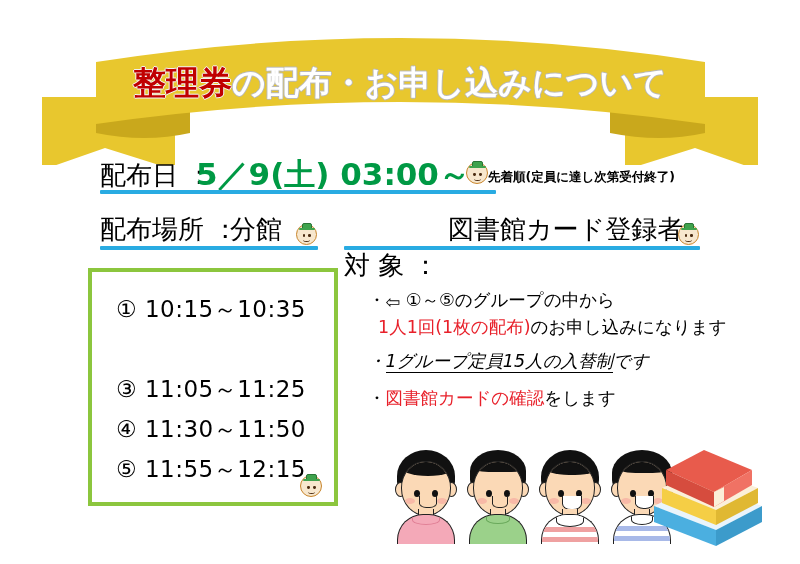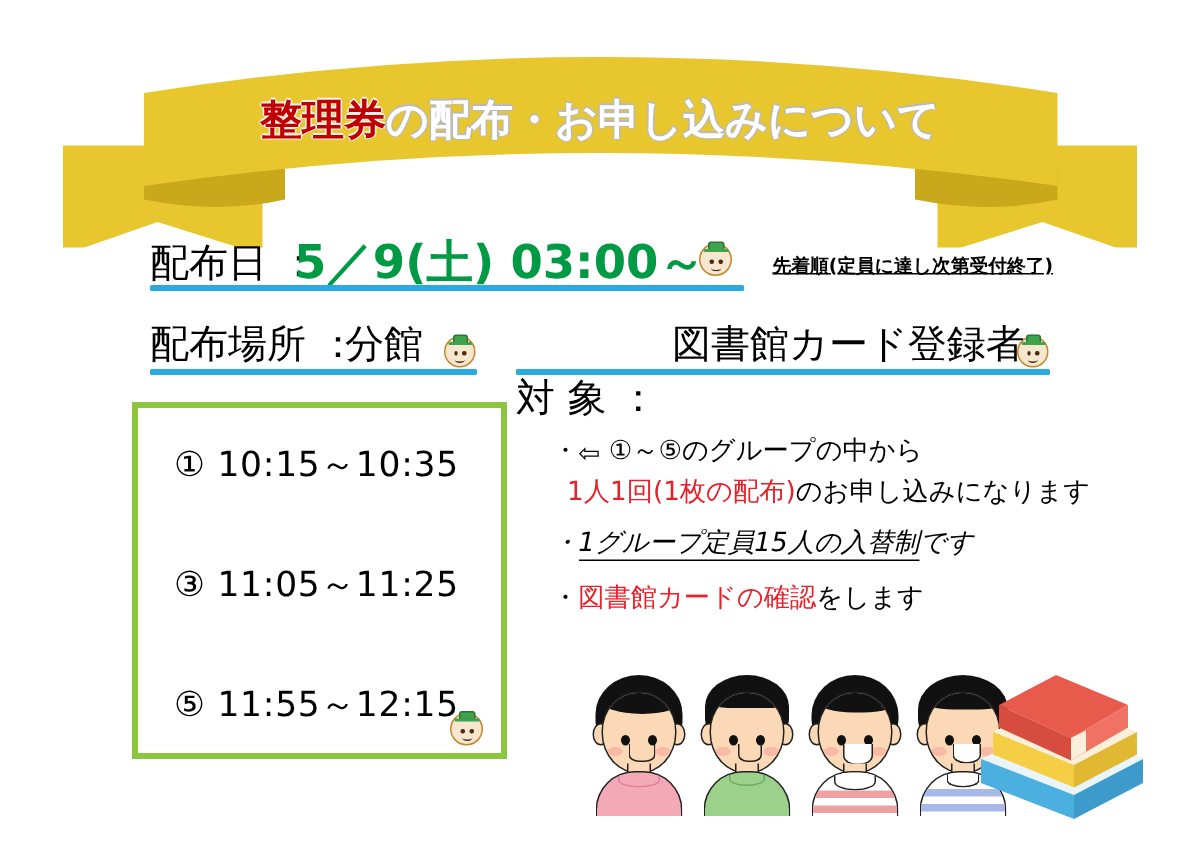--- a/index.html
+++ b/index.html
@@ -25,21 +25,21 @@
     top: 0;
     width: 800px;
     height: 165px;
   }
   .banner-title {
     position: absolute;
     left: 0;
     top: 66px;
     width: 800px;
     text-align: center;
-    font-size: 28px;
+    font-size: 33px;
     font-weight: bold;
     letter-spacing: 0px;
     line-height: 1;
     white-space: nowrap;
     z-index: 5;
   }
   .banner-title .hl {
     color: #C00000;
     text-shadow:
        1px 0 0 #f2f2f2, -1px 0 0 #f2f2f2,
@@ -310,21 +310,21 @@
 
     <span class="mascot" style="position:absolute; left:466px; top:4px; width:22px; height:22px;">
       <span class="face" style="width:22px;  height:22px;"></span>
       <span class="hat" style="left:6px;  top:-1px; width:11px; height:6px;"></span>
       <span class="brim" style="left:3px;  top:4px;  width:17px; height:2.4px;"></span>
       <span class="eye" style="left:7px;  top:11px; width:2.6px; height:2.8px;"></span>
       <span class="eye" style="left:13px; top:11px; width:2.6px; height:2.8px;"></span>
       <span class="mouth" style="left:7.5px; top:14px; width:7px; height:4px;"></span>
     </span>
 
-    <span class="tiny" style="position:absolute; left:515px; top:11px;text-decoration:underline;">先着順(定員に達し次第受付終了)</span>
+    <span class="tiny" style="position:absolute; left:488px; top:11px;">先着順(定員に達し次第受付終了)</span>
   </div>
   <div class="uline" style="left:100px; top:190px; width:396px;"></div>
 
   <div class="row" style="top:212px;">
     <span class="blk" style="position:absolute; left:100px; top:0;">配布場所 ：</span>
     <span class="blk" style="position:absolute; left:230px; top:0;">分館</span>
 
     <span class="mascot" style="position:absolute; left:296px; top:12px; width:21px; height:21px;">
       <span class="face" style="width:21px;  height:21px;"></span>
       <span class="hat" style="left:6px;  top:-1px; width:10px; height:6px;"></span>
@@ -345,20 +345,21 @@
       <span class="eye" style="left:12px;  top:10px; width:2.5px; height:2.7px;"></span>
       <span class="mouth" style="left:7px;  top:13px; width:7px; height:4px;"></span>
     </span>
   </div>
   <div class="uline" style="left:100px; top:246px; width:218px;"></div>
   <div class="uline" style="left:344px; top:246px; width:356px;"></div>
 
   <div class="timebox">
     <span class="slot" style="top:22px;">① 10:15～10:35</span>
     <span class="slot" style="top:102px;">③ 11:05～11:25</span>
+    <span class="slot" style="top:142px;">④ 11:30～11:50</span>
     <span class="slot" style="top:182px;">⑤ 11:55～12:15</span>
 
     <span class="mascot" style="position:absolute; left:208px; top:203px; width:22px; height:22px;">
       <span class="face" style="width:22px;  height:22px;"></span>
       <span class="hat" style="left:6px;  top:-1px; width:11px; height:6px;"></span>
       <span class="brim" style="left:3px;  top:4px;  width:17px; height:2.4px;"></span>
       <span class="eye" style="left:7px;  top:11px; width:2.6px; height:2.8px;"></span>
       <span class="eye" style="left:13px; top:11px; width:2.6px; height:2.8px;"></span>
       <span class="mouth" style="left:7.5px; top:14px; width:7px; height:4px;"></span>
     </span>

